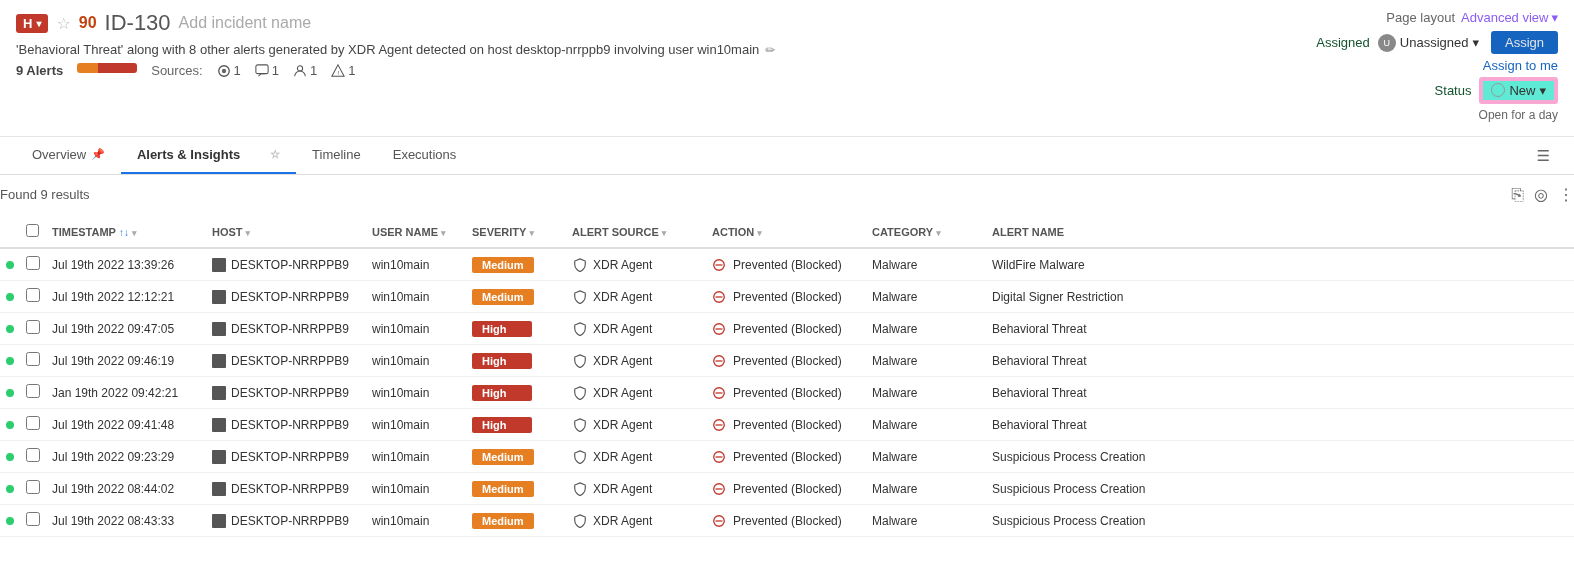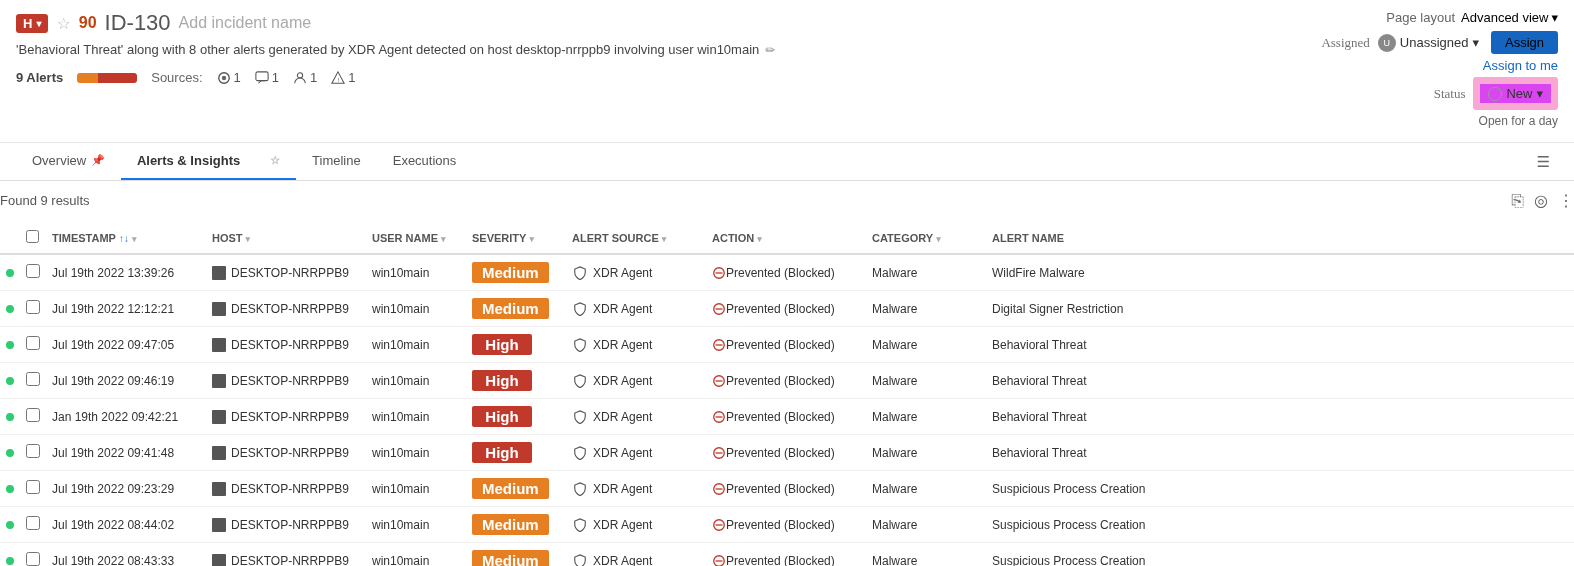--- a/index.html
+++ b/index.html
@@ -8,42 +8,42 @@
     
     .top-bar { display: flex; align-items: flex-start; padding: 10px 16px; border-bottom: 1px solid #e5e5e5; position: relative; }
     .incident-left { flex: 1; }
     .incident-title { display: flex; align-items: center; gap: 8px; margin-bottom: 6px; }
     .id-badge { background: #c0392b; color: #fff; font-weight: bold; font-size: 13px; border-radius: 3px; padding: 2px 7px; display: inline-flex; align-items: center; gap: 4px; cursor: pointer; }
     .id-badge .arrow { font-size: 10px; }
     .star-icon { color: #bbb; font-size: 16px; cursor: pointer; }
     .incident-number { font-size: 16px; font-weight: 600; color: #c2410c; }
     .incident-id { font-size: 22px; font-weight: 400; color: #555; }
     .incident-name-placeholder { font-size: 16px; color: #aaa; cursor: pointer; }
-    .incident-description { font-size: 13px; color: #444; margin-bottom: 13px; display: flex; align-items: center; gap: 6px; }
+    .incident-description { font-size: 13px; color: #444; margin-bottom: 6px; display: flex; align-items: center; gap: 6px; }
     .edit-icon { color: #888; cursor: pointer; font-size: 12px; }
-    .incident-meta { display: flex; align-items: center; gap: 14px; font-size: 13px; color: #444; }
+    .incident-meta { display: flex; align-items: flex-start; gap: 14px; font-size: 13px; color: #444; }
     .alerts-count { font-weight: 600; }
     .severity-bar { display: inline-flex; height: 10px; width: 60px; border-radius: 3px; overflow: hidden; vertical-align: middle; }
     .severity-bar .seg-orange { background: #e67e22; flex: 0 0 35%; }
     .severity-bar .seg-red { background: #c0392b; flex: 0 0 65%; }
     .sources-label { color: #666; }
     .meta-icon { display: inline-flex; align-items: center; gap: 3px; color: #555; }
     .meta-icon svg { width: 14px; height: 14px; fill: #666; }
 
     
     .top-right { min-width: 300px; text-align: right; font-size: 13px; }
     .top-right-row { display: flex; align-items: center; justify-content: flex-end; gap: 8px; margin-bottom: 4px; }
-    .label-text { color: #737373; min-width: 80px; text-align: right; font-family: Liberation Serif, serif; }
-    .assign-btn { background: #1565c0; color: #000000; border: none; border-radius: 3px; padding: 4px 14px; font-size: 13px; cursor: pointer; margin-left: 4px; }
+    .label-text { color: #14532d; min-width: 80px; text-align: right; }
+    .assign-btn { background: #1565c0; color: #e5e5e5; border: none; border-radius: 3px; padding: 4px 14px; font-size: 13px; cursor: pointer; margin-left: 4px; }
     .assign-to-me { color: #1565c0; cursor: pointer; font-size: 13px; text-decoration: none; }
-    .status-dropdown { display: inline-flex; align-items: center; gap: 4px; border: 7px solid #f9a8d4; border-radius: 3px; padding: 2px 8px; cursor: pointer; background: #d946ef; }
+    .status-dropdown { display: inline-flex; align-items: flex-start; gap: 4px; border: 4px solid #f9a8d4; border-radius: 3px; padding: 2px 8px; cursor: pointer; background: #5eead4; }
     .open-duration { color: #666; font-size: 12px; }
     .page-layout-row { display: flex; align-items: center; justify-content: flex-end; gap: 6px; margin-bottom: 6px; }
     .page-layout-label { color: #666; }
-    .advanced-view { display: inline-flex; align-items: center; gap: 3px; cursor: pointer; color: #000000; font-weight: 500; }
+    .advanced-view { display: inline-flex; align-items: center; gap: 3px; cursor: pointer; color: #8b5cf6; font-weight: 500; }
     .unassigned-dropdown { display: inline-flex; align-items: center; gap: 4px; cursor: pointer; }
     .avatar-circle { width: 18px; height: 18px; border-radius: 50%; background: #888; display: inline-flex; align-items: center; justify-content: center; color: #fff; font-size: 9px; }
 
     
     .tabs-bar { display: flex; align-items: center; border-bottom: 1px solid #ddd; padding: 0 16px; }
     .tab { padding: 10px 16px; cursor: pointer; color: #555; font-size: 13px; display: flex; align-items: center; gap: 5px; border-bottom: 2px solid transparent; }
     .tab.active { color: #333; font-weight: 600; border-bottom: 2px solid #1a73e8; gap: 30px; }
     .tab-pin { color: #1a73e8; font-size: 11px; }
     .tab-star { color: #bbb; font-size: 11px; cursor: pointer; }
     .tabs-spacer { flex: 1; }
@@ -61,31 +61,31 @@
     .th-inner { display: flex; align-items: flex-end; gap: 3px; }
     .sort-icon { color: #1a73e8; font-size: 10px; }
     .filter-icon { color: #aaa; font-size: 9px; cursor: pointer; }
 
     tbody tr { border-bottom: 1px solid #f0f0f0; }
     td { padding: 7px 6px; vertical-align: middle; }
 
     .row-dot { width: 8px; height: 8px; border-radius: 50%; background: #2ecc71; display: inline-block; }
     .row-checkbox { width: 14px; height: 14px; cursor: pointer; }
 
-    .severity-badge { display: inline-block; padding: 2px 10px; border-radius: 2px; color: #fff; font-weight: 600; font-size: 15px; min-width: 60px; text-align: center; }
+    .severity-badge { display: inline-block; padding: 2px 10px; border-radius: 2px; color: #fff; font-weight: 600; font-size: 11px; min-width: 60px; }
     .severity-medium { background: #e67e22; }
     .severity-high { background: #c0392b; }
 
     .host-cell { display: flex; align-items: center; gap: 5px; }
     .host-icon { width: 14px; height: 14px; background: #555; display: inline-block; border-radius: 1px; }
 
     .alert-source-cell { display: flex; align-items: center; gap: 5px; }
     .shield-icon { display: inline-flex; align-items: center; justify-content: center; width: 16px; height: 16px; color: #555; }
 
-    .action-cell { display: flex; align-items: center; gap: 0; }
+    .action-cell { display: flex; align-items: center; gap: 7px; }
     .blocked-icon { width: 14px; height: 14px; display: inline-flex; align-items: center; justify-content: center; color: #c0392b; font-size: 14px; }
 
     .col-checkbox { width: 20px; }
     .col-dot { width: 16px; }
     .col-timestamp { width: 160px; }
     .col-host { width: 160px; }
     .col-username { width: 100px; }
     .col-severity { width: 100px; }
     .col-alertsource { width: 140px; }
     .col-action { width: 160px; }

